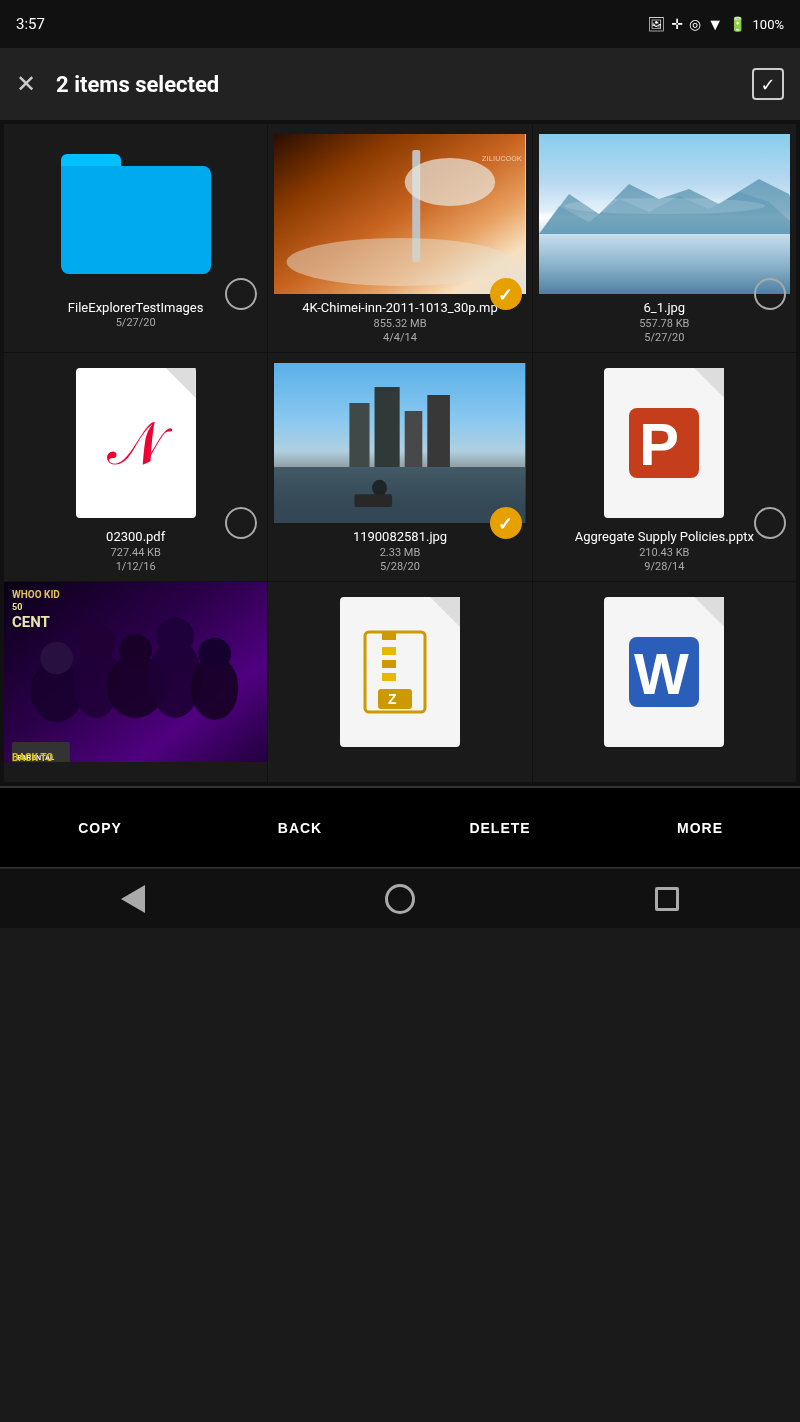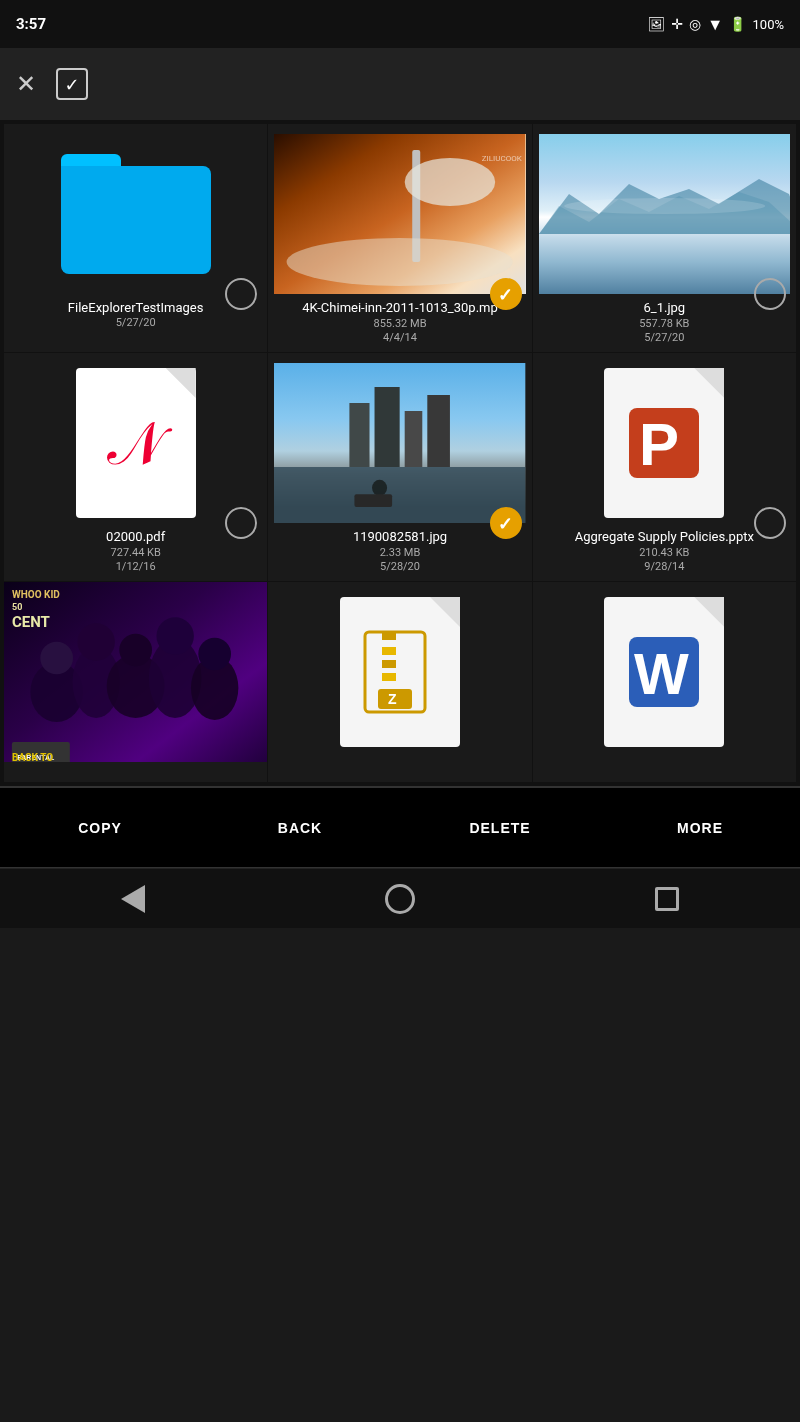--- a/index.html
+++ b/index.html
@@ -17,21 +17,21 @@
     .status-bar {
       background: #111;
       height: 48px;
       display: flex;
       align-items: center;
       justify-content: space-between;
       padding: 0 16px;
     }
     .status-time {
       font-size: 15px;
-      font-weight: bold;
+      font-weight: normal;
       color: #fff;
     }
     .status-icons {
       display: flex;
       align-items: center;
       gap: 6px;
     }
     .status-icons span {
       font-size: 13px;
       color: #fff;
@@ -375,20 +375,21 @@
 
     <span style="font-size:16px;">▼</span>
 
     <span style="font-size:14px;">🔋</span>
     <span>100%</span>
   </div>
 </div>
 
 <div class="action-bar">
   <span class="action-bar-close">✕</span>
+  <span class="action-bar-title">2 items selected</span>
   <div class="action-bar-check"></div>
 </div>
 
 <div class="file-grid">
 
   <div class="file-item">
     <div class="file-icon-wrap">
       <div class="folder-icon">
         <div class="folder-tab"></div>
         <div class="folder-body"></div>
@@ -461,21 +462,21 @@
     <div class="file-date">5/27/20</div>
     <div class="select-circle"></div>
   </div>
 
   <div class="file-item">
     <div class="file-icon-wrap">
       <div class="pdf-icon">
         <span class="pdf-acrobat">𝒩</span>
       </div>
     </div>
-    <div class="file-name">02000.pdf</div>
+    <div class="file-name">02300.pdf</div>
     <div class="file-meta">727.44 KB</div>
     <div class="file-date">1/12/16</div>
     <div class="select-circle"></div>
   </div>
 
   <div class="file-item">
     <div class="thumb-container">
       <svg width="100%" height="160" xmlns="http://www.w3.org/2000/svg">
         <defs>
           <linearGradient id="cityGrad" x1="0%" y1="0%" x2="0%" y2="100%">

